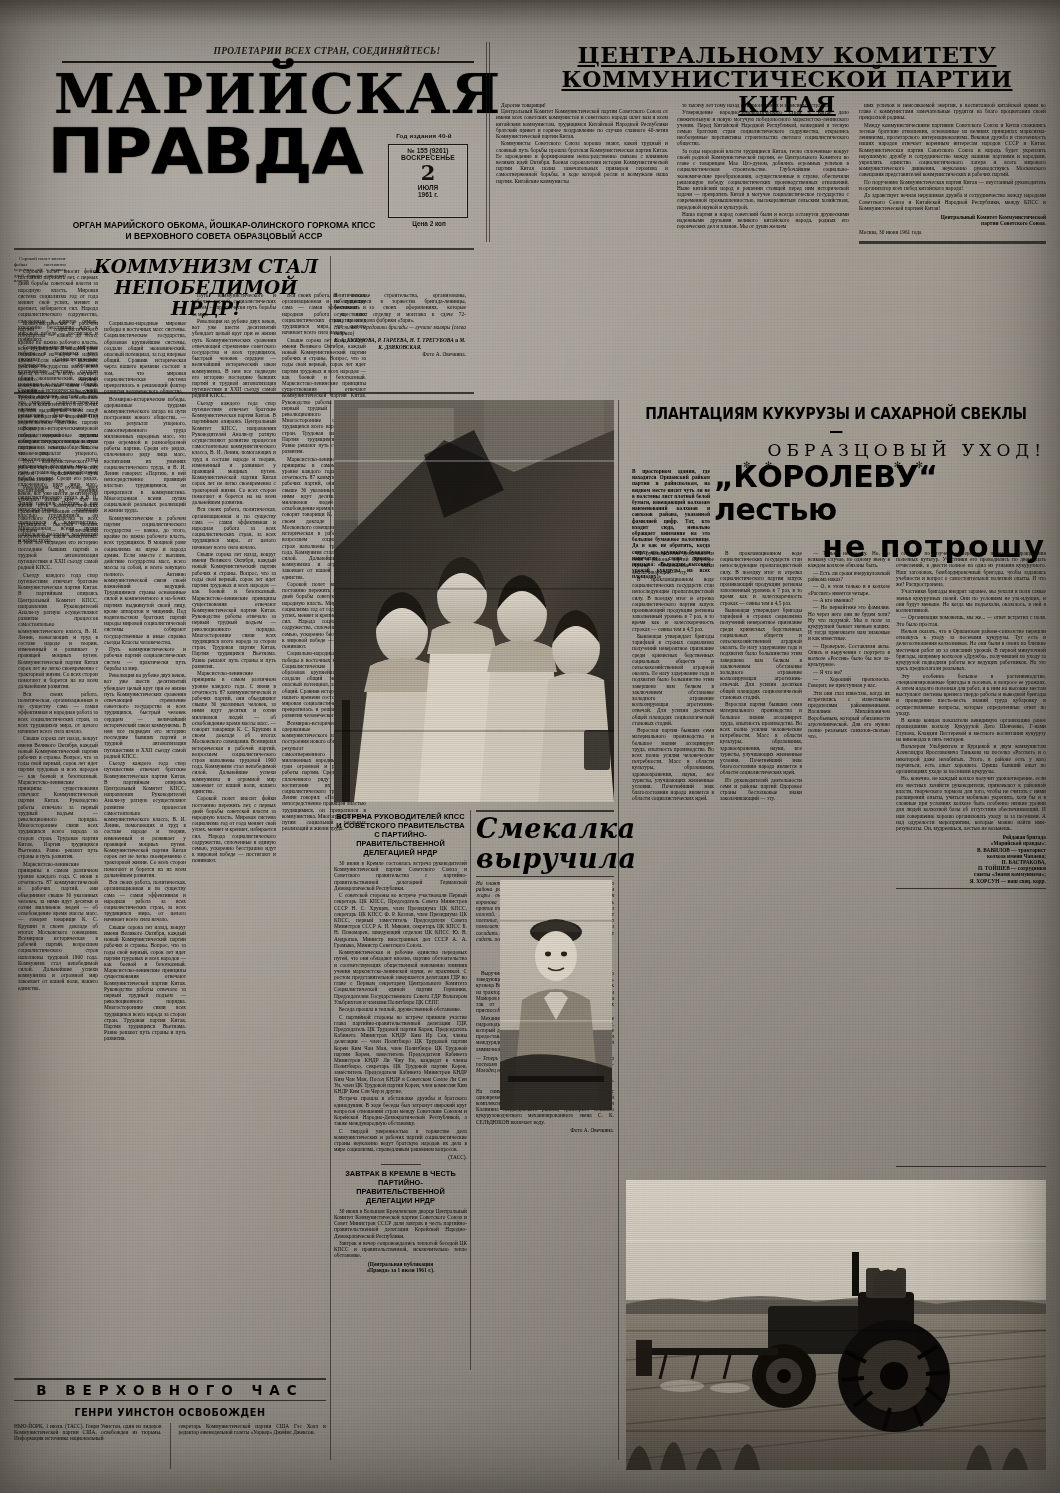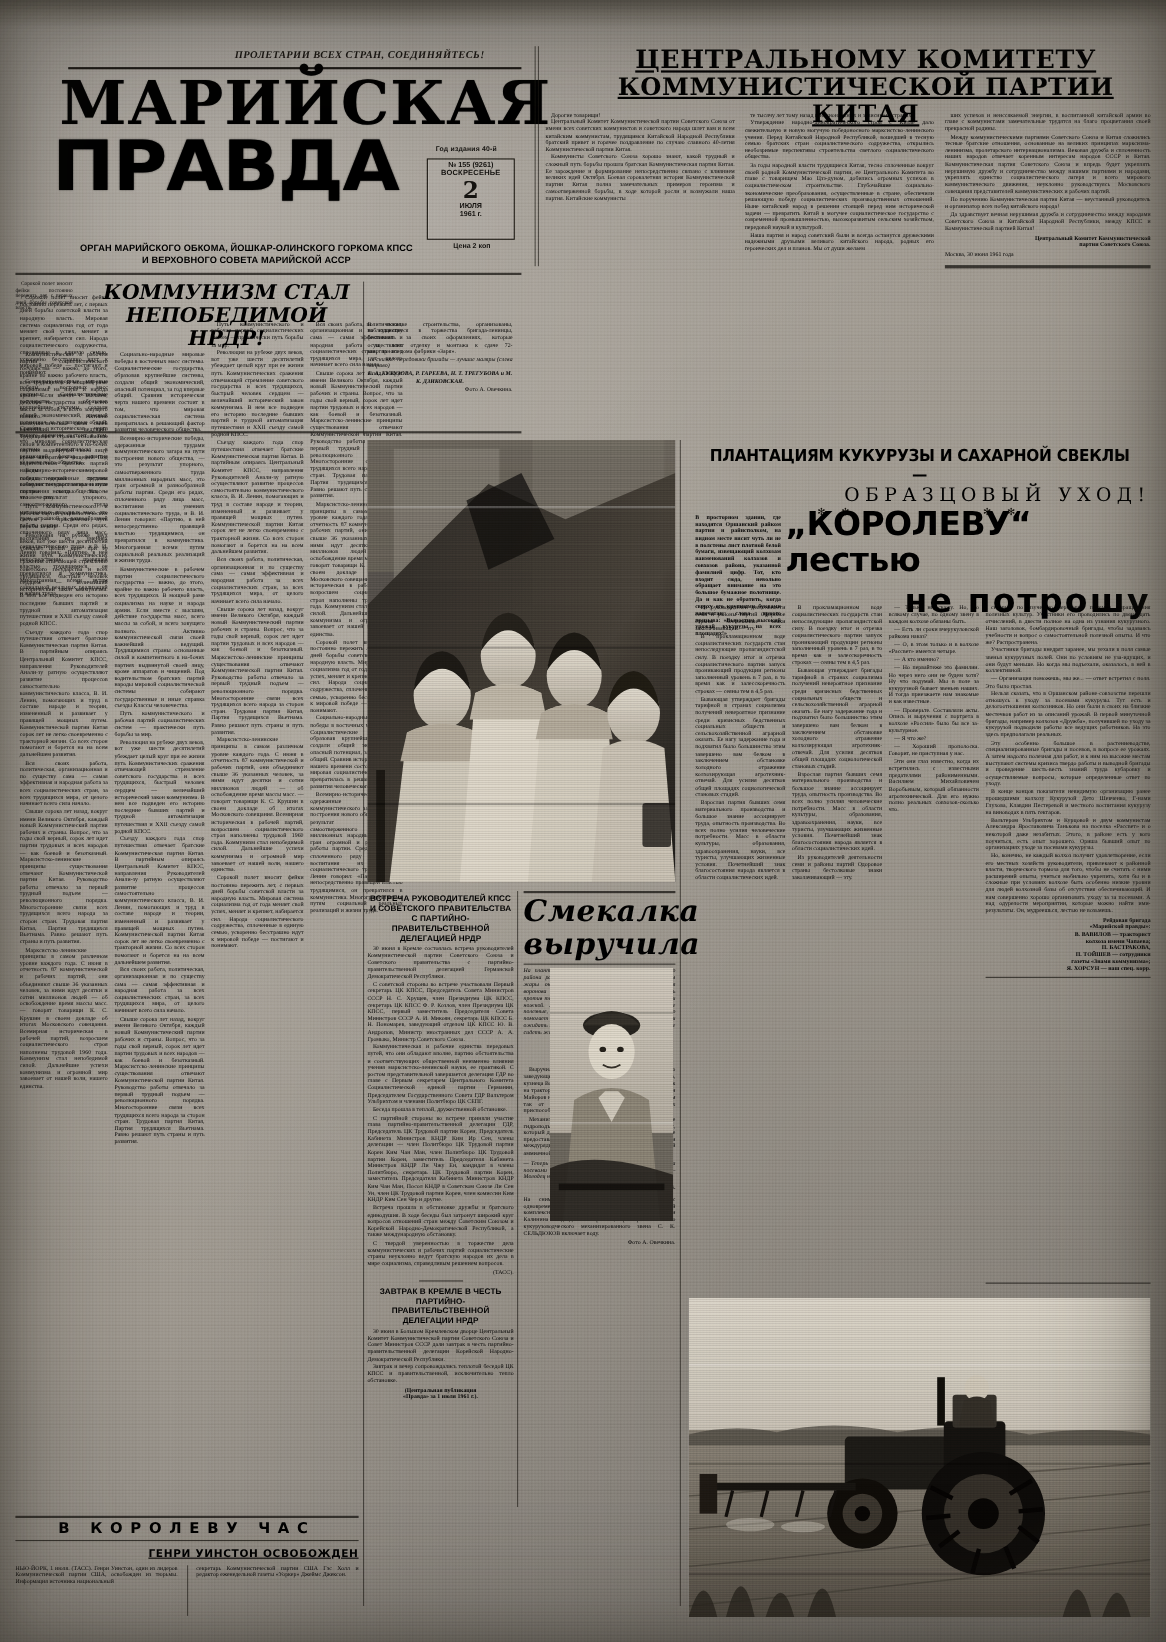--- a/index.html
+++ b/index.html
@@ -142,22 +142,22 @@
     font-size:27px;line-height:30px;text-align:center;letter-spacing:.5px;
     color:#0c0a08;filter:blur(.28px) contrast(1.2);
   }
   .sub-b{
     font-family:"Liberation Sans",sans-serif;font-weight:bold;
     font-size:7.4px;line-height:9px;text-align:center;letter-spacing:.1px;
     color:#12100c;filter:blur(.22px) contrast(1.2);
   }
   .sub-c{
     font-family:"DejaVu Sans",sans-serif;font-weight:bold;
-    font-size:9.6px;line-height:12px;text-align:right;letter-spacing:.6px;
-    color:#100e0a;filter:blur(.25px) contrast(1.2);text-decoration:underline;
+    font-size:9.6px;line-height:12px;text-align:center;letter-spacing:.6px;
+    color:#100e0a;filter:blur(.25px) contrast(1.2);
   }
   .lasthour{
     font-family:"DejaVu Sans",sans-serif;font-weight:bold;
     font-size:13.5px;line-height:16px;text-align:center;letter-spacing:7px;
     color:#100e0a;filter:blur(.25px) contrast(1.2);
   }
 
   
   .photo{position:relative;overflow:hidden;background:#8a8580;filter:contrast(1.05) brightness(.98);}
   .photo .ov{position:absolute;inset:0;
@@ -181,21 +181,21 @@
       <div class="datebox">
         <div class="n">№ 155 (9261)</div>
         <div class="w">ВОСКРЕСЕНЬЕ</div>
         <div class="d">2</div>
         <div class="m">ИЮЛЯ</div>
         <div class="y">1961 г.</div>
       </div>
       <div class="price">Цена 2 коп</div>
       <div class="organ">
         <div>ОРГАН МАРИЙСКОГО ОБКОМА, ЙОШКАР-ОЛИНСКОГО ГОРКОМА КПСС</div>
-        <div>И ВЕРХОВНОГО СОВЕТА МАРИЙСКОЙ АССР</div>
+        <div>И ВЕРХОВНОГО СОВЕТА ОБРАЗЦОВЫЙ АССР</div>
       </div>
     </div>
 
     <div class="vrule" style="position:absolute;left:472px;top:22px;height:200px;"></div>
     <div class="vrule" style="position:absolute;left:475px;top:22px;height:200px;"></div>
 
     <div class="col" style="left:498px;top:22px;width:550px;text-decoration:underline;">
       <div class="hl-ck">ЦЕНТРАЛЬНОМУ КОМИТЕТУ</div>
       <div class="hl-ck" style="font-size:22px;">КОММУНИСТИЧЕСКОЙ ПАРТИИ КИТАЯ</div>
     </div>
@@ -600,21 +600,21 @@
           <rect y="60" width="420" height="2" fill="#fff"></rect>
           <rect y="150" width="420" height="1.5" fill="#000"></rect>
           <rect y="250" width="420" height="2" fill="#000"></rect>
         </g>
       </svg>
       <div class="ov"></div>
     </div>
 
     <div class="rule th" style="position:absolute;left:0;top:1358px;width:312px;"></div>
     <div class="col" style="left:0px;top:1362px;width:312px;">
-      <div class="lasthour">В КОРОЛЕВУ ЧАС</div>
+      <div class="lasthour">В ВЕРХОВНОГО ЧАС</div>
       <div class="rule" style="margin-top:2px;"></div>
       <div class="sub-c" style="margin-top:6px;">ГЕНРИ УИНСТОН ОСВОБОЖДЕН</div>
       <div style="display:flex;gap:8px;margin-top:4px;">
         <div style="flex:1;">
           <div class="tx">НЬЮ-ЙОРК, 1 июля. (ТАСС). Генри Уинстон, один из лидеров Коммунистической партии США, освобожден из тюрьмы. Информация источника национальный</div>
         </div>
         <div class="vrule" style="height:46px;"></div>
         <div style="flex:1;">
           <div class="tx">секретарь Коммунистической партии США Гэс Холл и редактор еженедельной газеты «Уоркер» Джеймс Джексон.</div>
         </div>

